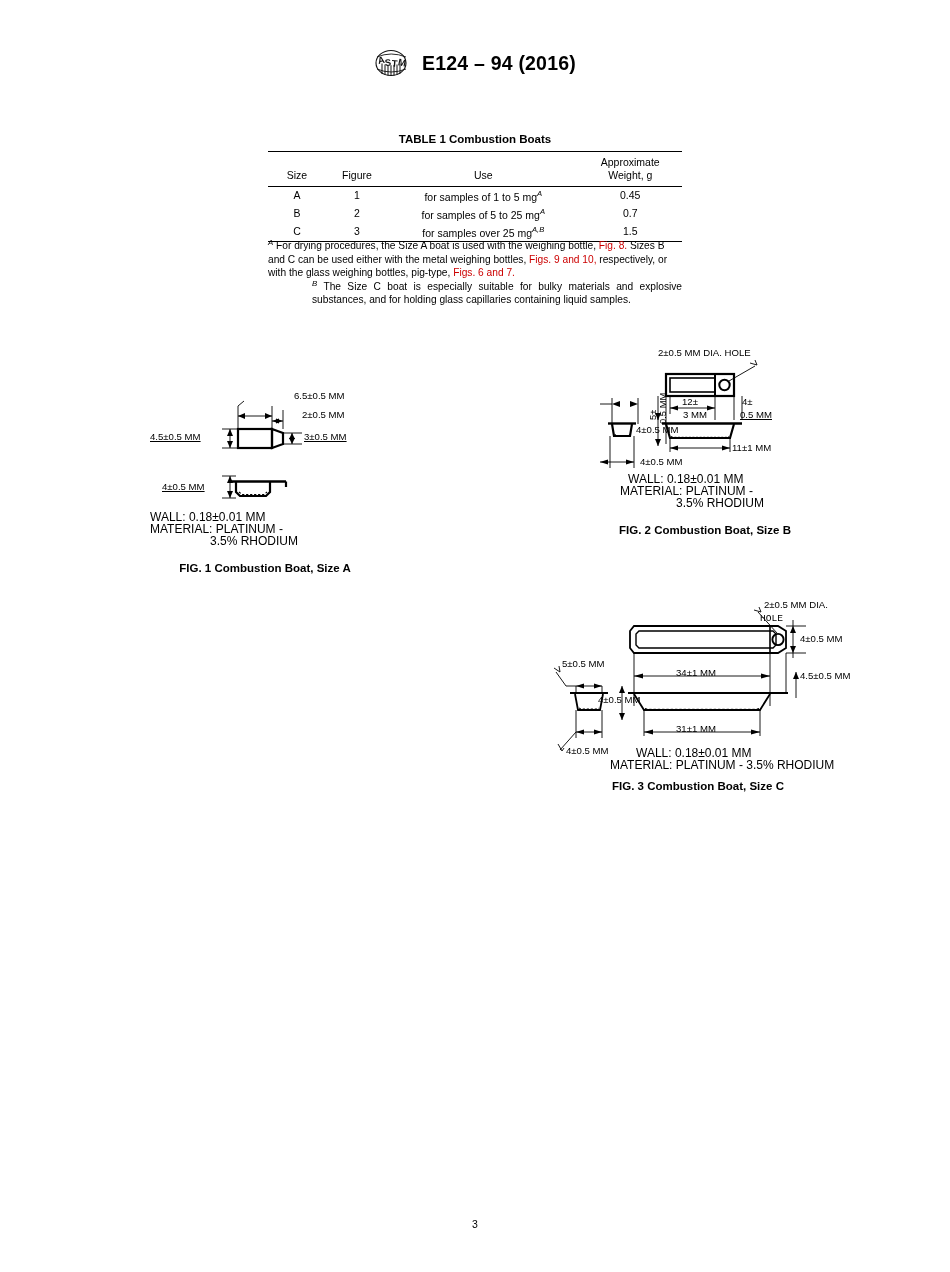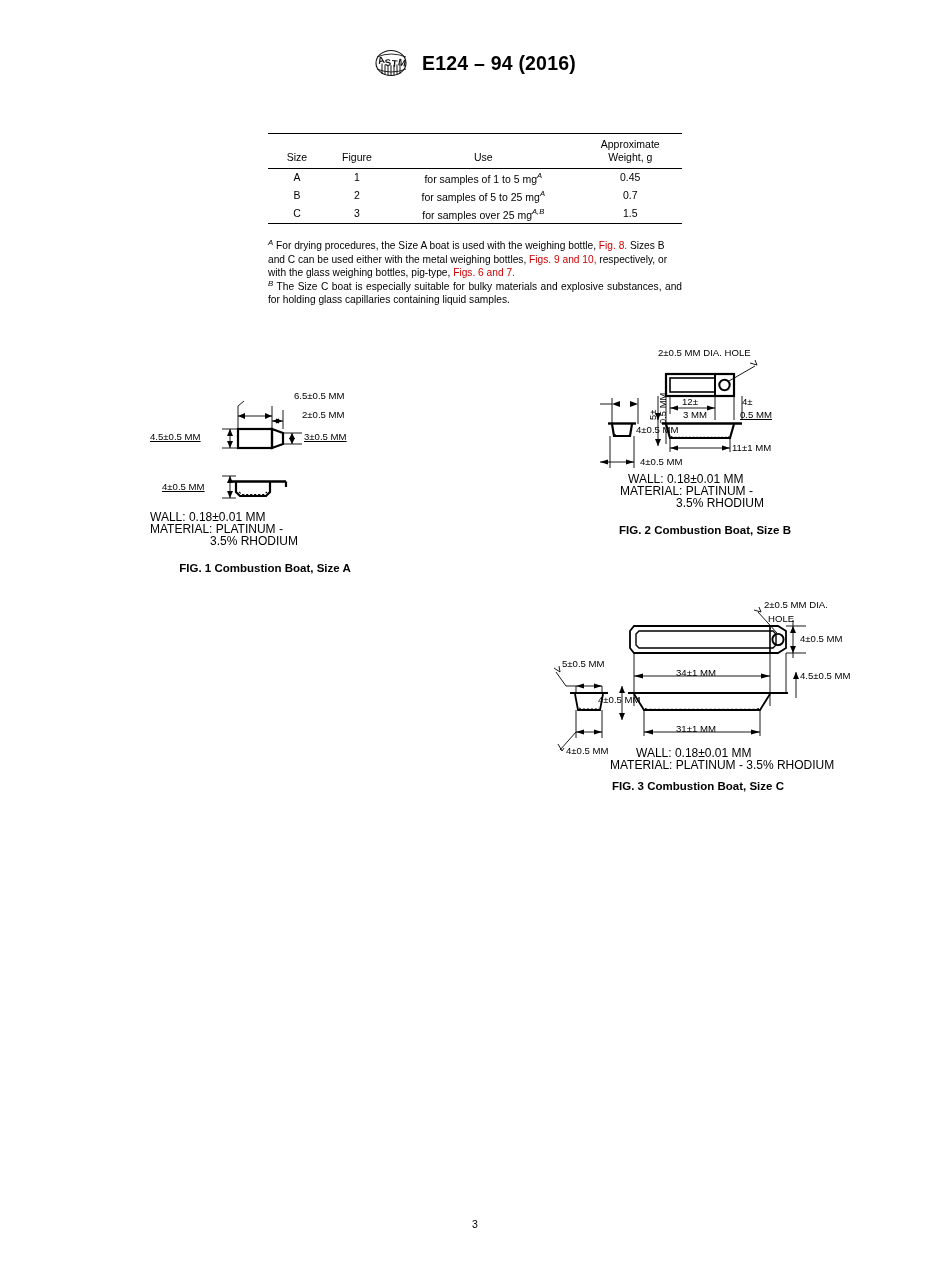--- a/index.html
+++ b/index.html
@@ -77,21 +77,21 @@
   
   #footnotes {
     position: absolute;
     top: 238px;
     left: 268px;
     width: 414px;
     font-size: 10.2px;
     line-height: 1.29;
   }
   #footnotes p { margin: 0; }
-  #footnotes p.justified { text-align: justify; }
+  #footnotes p.justified { text-align: justify; margin-left: 44px; }
   .lnk { color: #cc0000; }
   .fnmark { font-size: 7.8px; font-style: italic; vertical-align: super; }
 
   
   .figure { position: absolute; }
   .fig-caption {
     font-size: 11.5px;
     font-weight: bold;
     text-align: center;
     white-space: nowrap;
@@ -157,20 +157,21 @@
         <text x="11" y="18" transform="rotate(-4 11 18)">S</text>
         <text x="17.5" y="18.5" transform="rotate(4 17.5 18.5)">T</text>
         <text x="23.5" y="17" transform="rotate(12 23.5 17)">M</text>
       </g>
     </svg>
   </span>
   <span id="header-title">E124 – 94 (2016)</span>
 </div>
 
 <div id="table-block">
+  <div id="table-title">TABLE 1 Combustion Boats</div>
   <table class="data">
     <thead>
       <tr class="rule-top rule-bot">
         <th style="width:14%" class="rule-top">Size</th>
         <th style="width:15%" class="rule-top">Figure</th>
         <th style="width:46%" class="rule-top">Use</th>
         <th style="width:25%" class="rule-top">
           <span>Approximate</span><br>
           <span>Weight, g</span>
         </th>
@@ -439,21 +440,21 @@
 
         <polygon points="28,88 36,85.5 36,90.5"></polygon>
         <polygon points="54,88 46,85.5 46,90.5"></polygon>
 
         <polygon points="28,134 36,131.5 36,136.5"></polygon>
         <polygon points="54,134 46,131.5 46,136.5"></polygon>
       </g>
     </svg>
 
     <div class="dim" style="left:216px; top:2px;">2±0.5 MM DIA.</div>
-    <div class="dim" style="left:220px; top:16px;">HOLE</div>
+    <div class="dim" style="left:212px; top:16px;font-family:Liberation Mono, monospace;">HOLE</div>
     <div class="dim" style="left:252px; top:36px;">4±0.5 MM</div>
     <div class="dim" style="left:252px; top:73px;">4.5±0.5 MM</div>
     <div class="dim" style="left:128px; top:70px;">34±1 MM</div>
     <div class="dim" style="left:128px; top:126px;">31±1 MM</div>
     <div class="dim" style="left:14px; top:61px;">5±0.5 MM</div>
     <div class="dim" style="left:50px; top:97px;">4±0.5 MM</div>
     <div class="dim" style="left:18px; top:148px;">4±0.5 MM</div>
 
     <div class="note" style="position:absolute; left:88px; top:148px;">WALL: 0.18±0.01 MM</div>
     <div class="note" style="position:absolute; left:62px; top:160px;">MATERIAL: PLATINUM - 3.5% RHODIUM</div>

